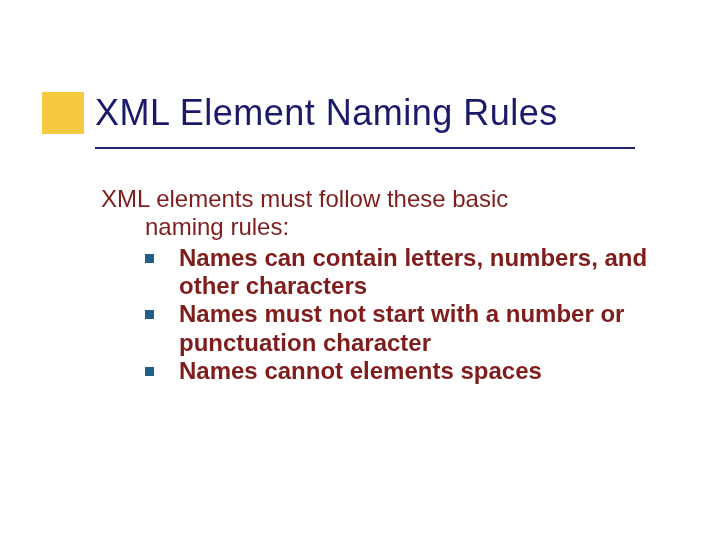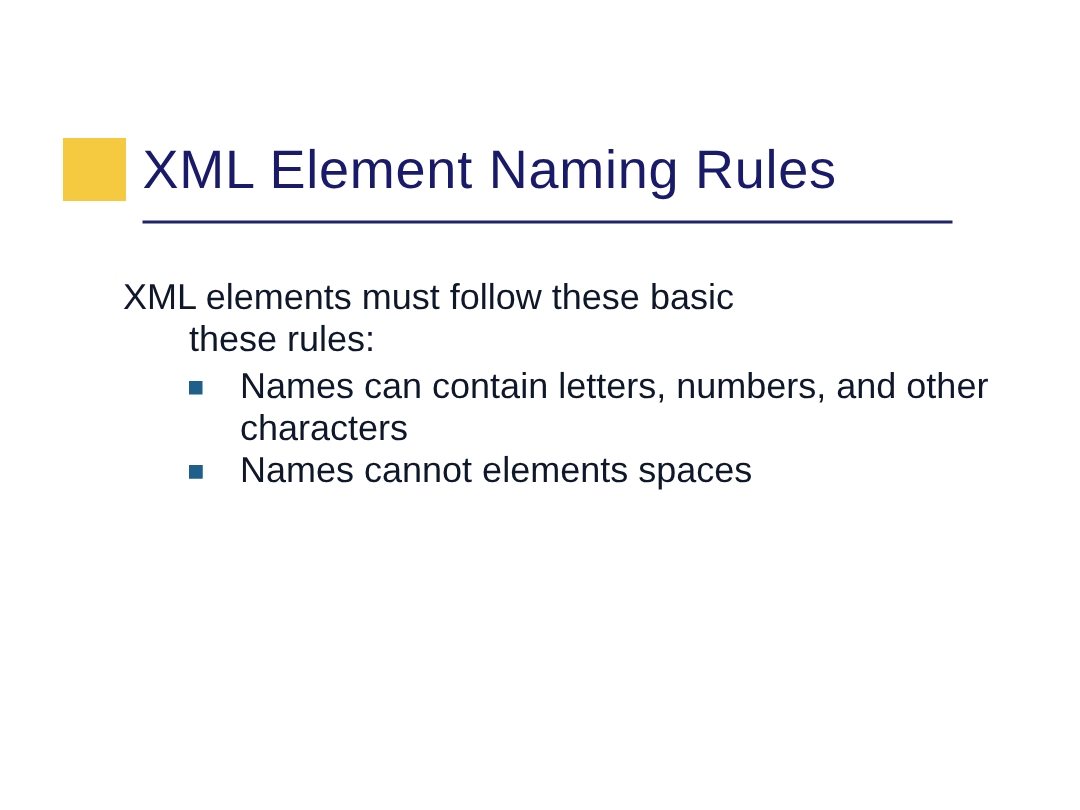--- a/index.html
+++ b/index.html
@@ -40,38 +40,39 @@
     position: absolute;
     left: 0;
     top: 55px;
     width: 540px;
     height: 2px;
     background: #232368;
   }
   .body {
     position: absolute;
     top: 185px;
-    left: 82px;
+    left: 101px;
     right: 60px;
-    color: #0f172a;
+    color: #7f1d1d;
   }
   .intro {
     font-size: 24px;
     line-height: 1.18;
     margin: 0;
     padding-left: 0;
   }
   .intro .line2 {
     display: block;
     padding-left: 44px;
   }
   ul.bullets {
     list-style: none;
     margin: 2px 0 0 0;
     padding: 0 0 0 44px;
+    font-weight: bold;
   }
   ul.bullets li {
     position: relative;
     font-size: 24px;
     line-height: 1.18;
     padding-left: 34px;
     margin: 0;
   }
   ul.bullets li .sq {
     position: absolute;
@@ -88,26 +89,30 @@
 <div class="accent-box"></div>
 
 <div class="title-wrap">
   <h1 class="title">XML Element Naming Rules</h1>
   <div class="title-underline"></div>
 </div>
 
 <div class="body">
   <p class="intro">
     <span>XML elements must follow these basic</span>
-    <span class="line2">these rules:</span>
+    <span class="line2">naming rules:</span>
   </p>
   <ul class="bullets">
     <li>
       <span class="sq"></span>
       <span>Names can contain letters, numbers, and other characters</span>
+    </li>
+    <li>
+      <span class="sq"></span>
+      <span>Names must not start with a number or punctuation character</span>
     </li>
     <li>
       <span class="sq"></span>
     </li>
     <li>
       <span class="sq"></span>
       <span>Names cannot elements spaces</span>
     </li>
   </ul>
 </div>

